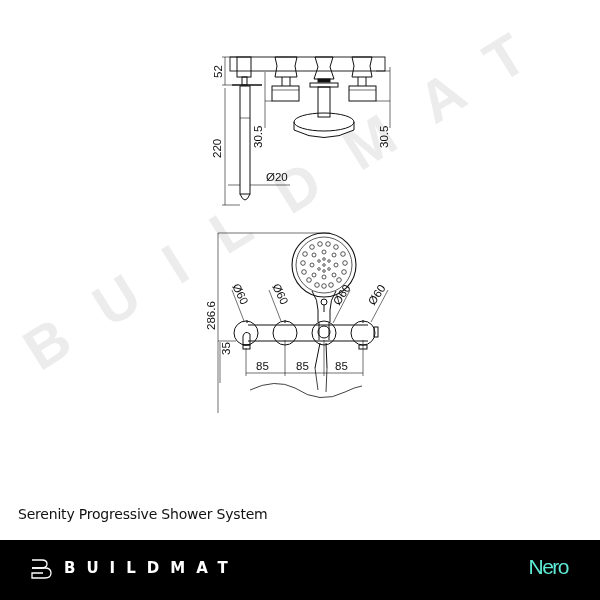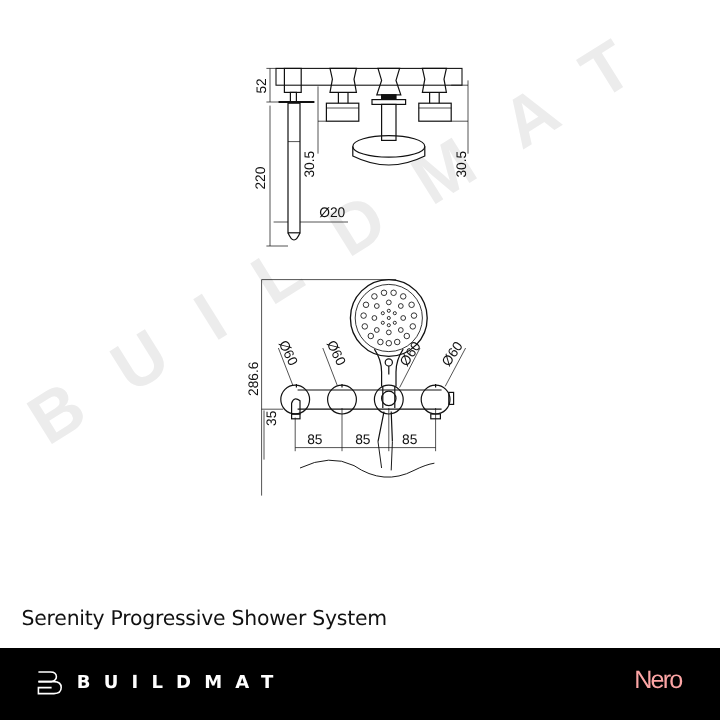--- a/index.html
+++ b/index.html
@@ -1,23 +1,23 @@
 <!DOCTYPE html>
 <html><head>
   <meta charset="utf-8">
   <style>
     html, body { margin:0; padding:0; }
     body { width:600px; height:600px; background:#ffffff; position:relative; overflow:hidden; font-family:"Liberation Sans", sans-serif; }
     .drawing { position:absolute; left:0; top:0; width:600px; height:500px; }
     .watermark { position:absolute; left:0; top:0; width:600px; height:500px; pointer-events:none; }
-    .caption { position:absolute; left:18px; top:506px; font-family:"DejaVu Sans", sans-serif; font-size:17px; color:#111; letter-spacing:-0.2px; }
+    .caption { position:absolute; left:18px; top:506px; font-family:"DejaVu Sans", sans-serif; font-size:14px; color:#111; letter-spacing:-0.2px; }
     .footer { position:absolute; left:0; top:540px; width:600px; height:60px; background:#000; }
     .logo { position:absolute; left:30px; top:18px; width:24px; height:22px; }
     .brand { position:absolute; left:64px; top:19px; color:#fff; font-family:"DejaVu Sans", sans-serif; font-weight:bold; font-size:15px; letter-spacing:11px; }
-    .nero { position:absolute; right:32px; top:15px; color:#fca5a5; font-family:"Liberation Sans", sans-serif; font-size:21px; letter-spacing:-1.5px; }
+    .nero { position:absolute; right:32px; top:15px; color:#5eead4; font-family:"Liberation Sans", sans-serif; font-size:21px; letter-spacing:-1.5px; }
     svg text { font-family:"Liberation Sans", sans-serif; }
   </style>
 </head>
 <body>
 
 <svg class="watermark" viewBox="0 0 600 500">
   <g fill="#ececec" font-family="Liberation Sans, sans-serif" font-weight="bold" font-size="58">
     <text x="40" y="372" transform="rotate(-32 40 372)" letter-spacing="40">BUILDMAT</text>
   </g>
 </svg>

